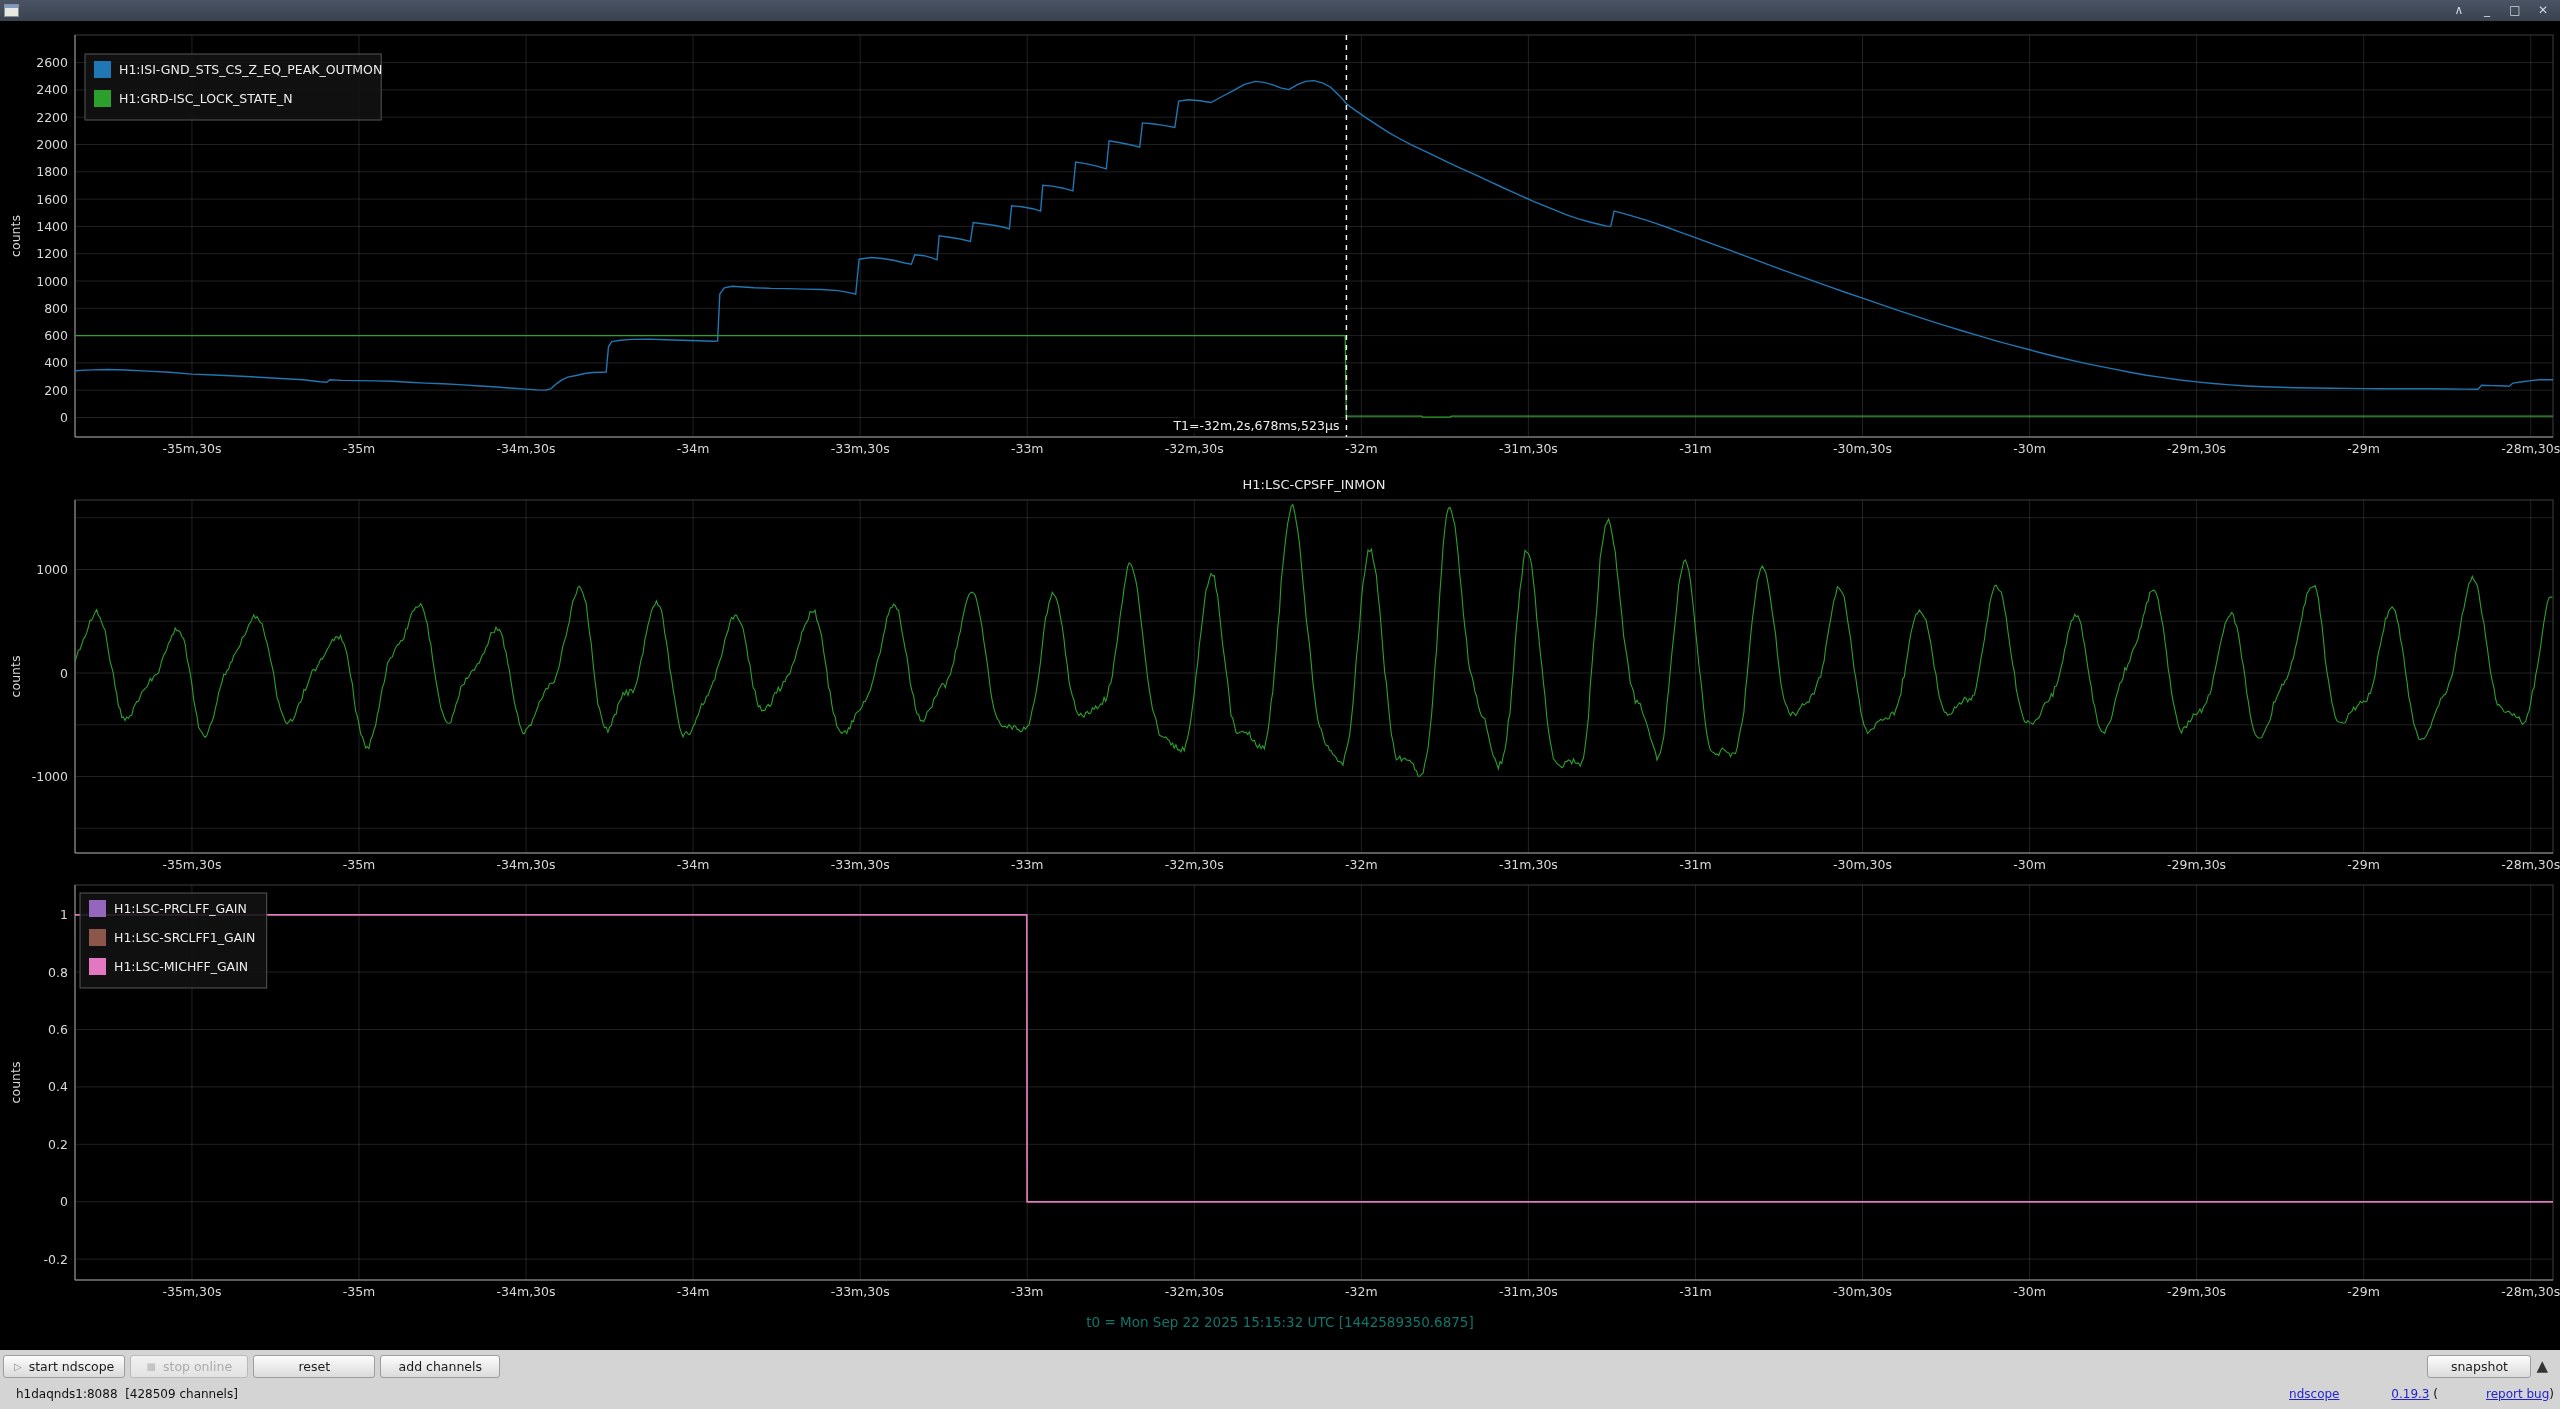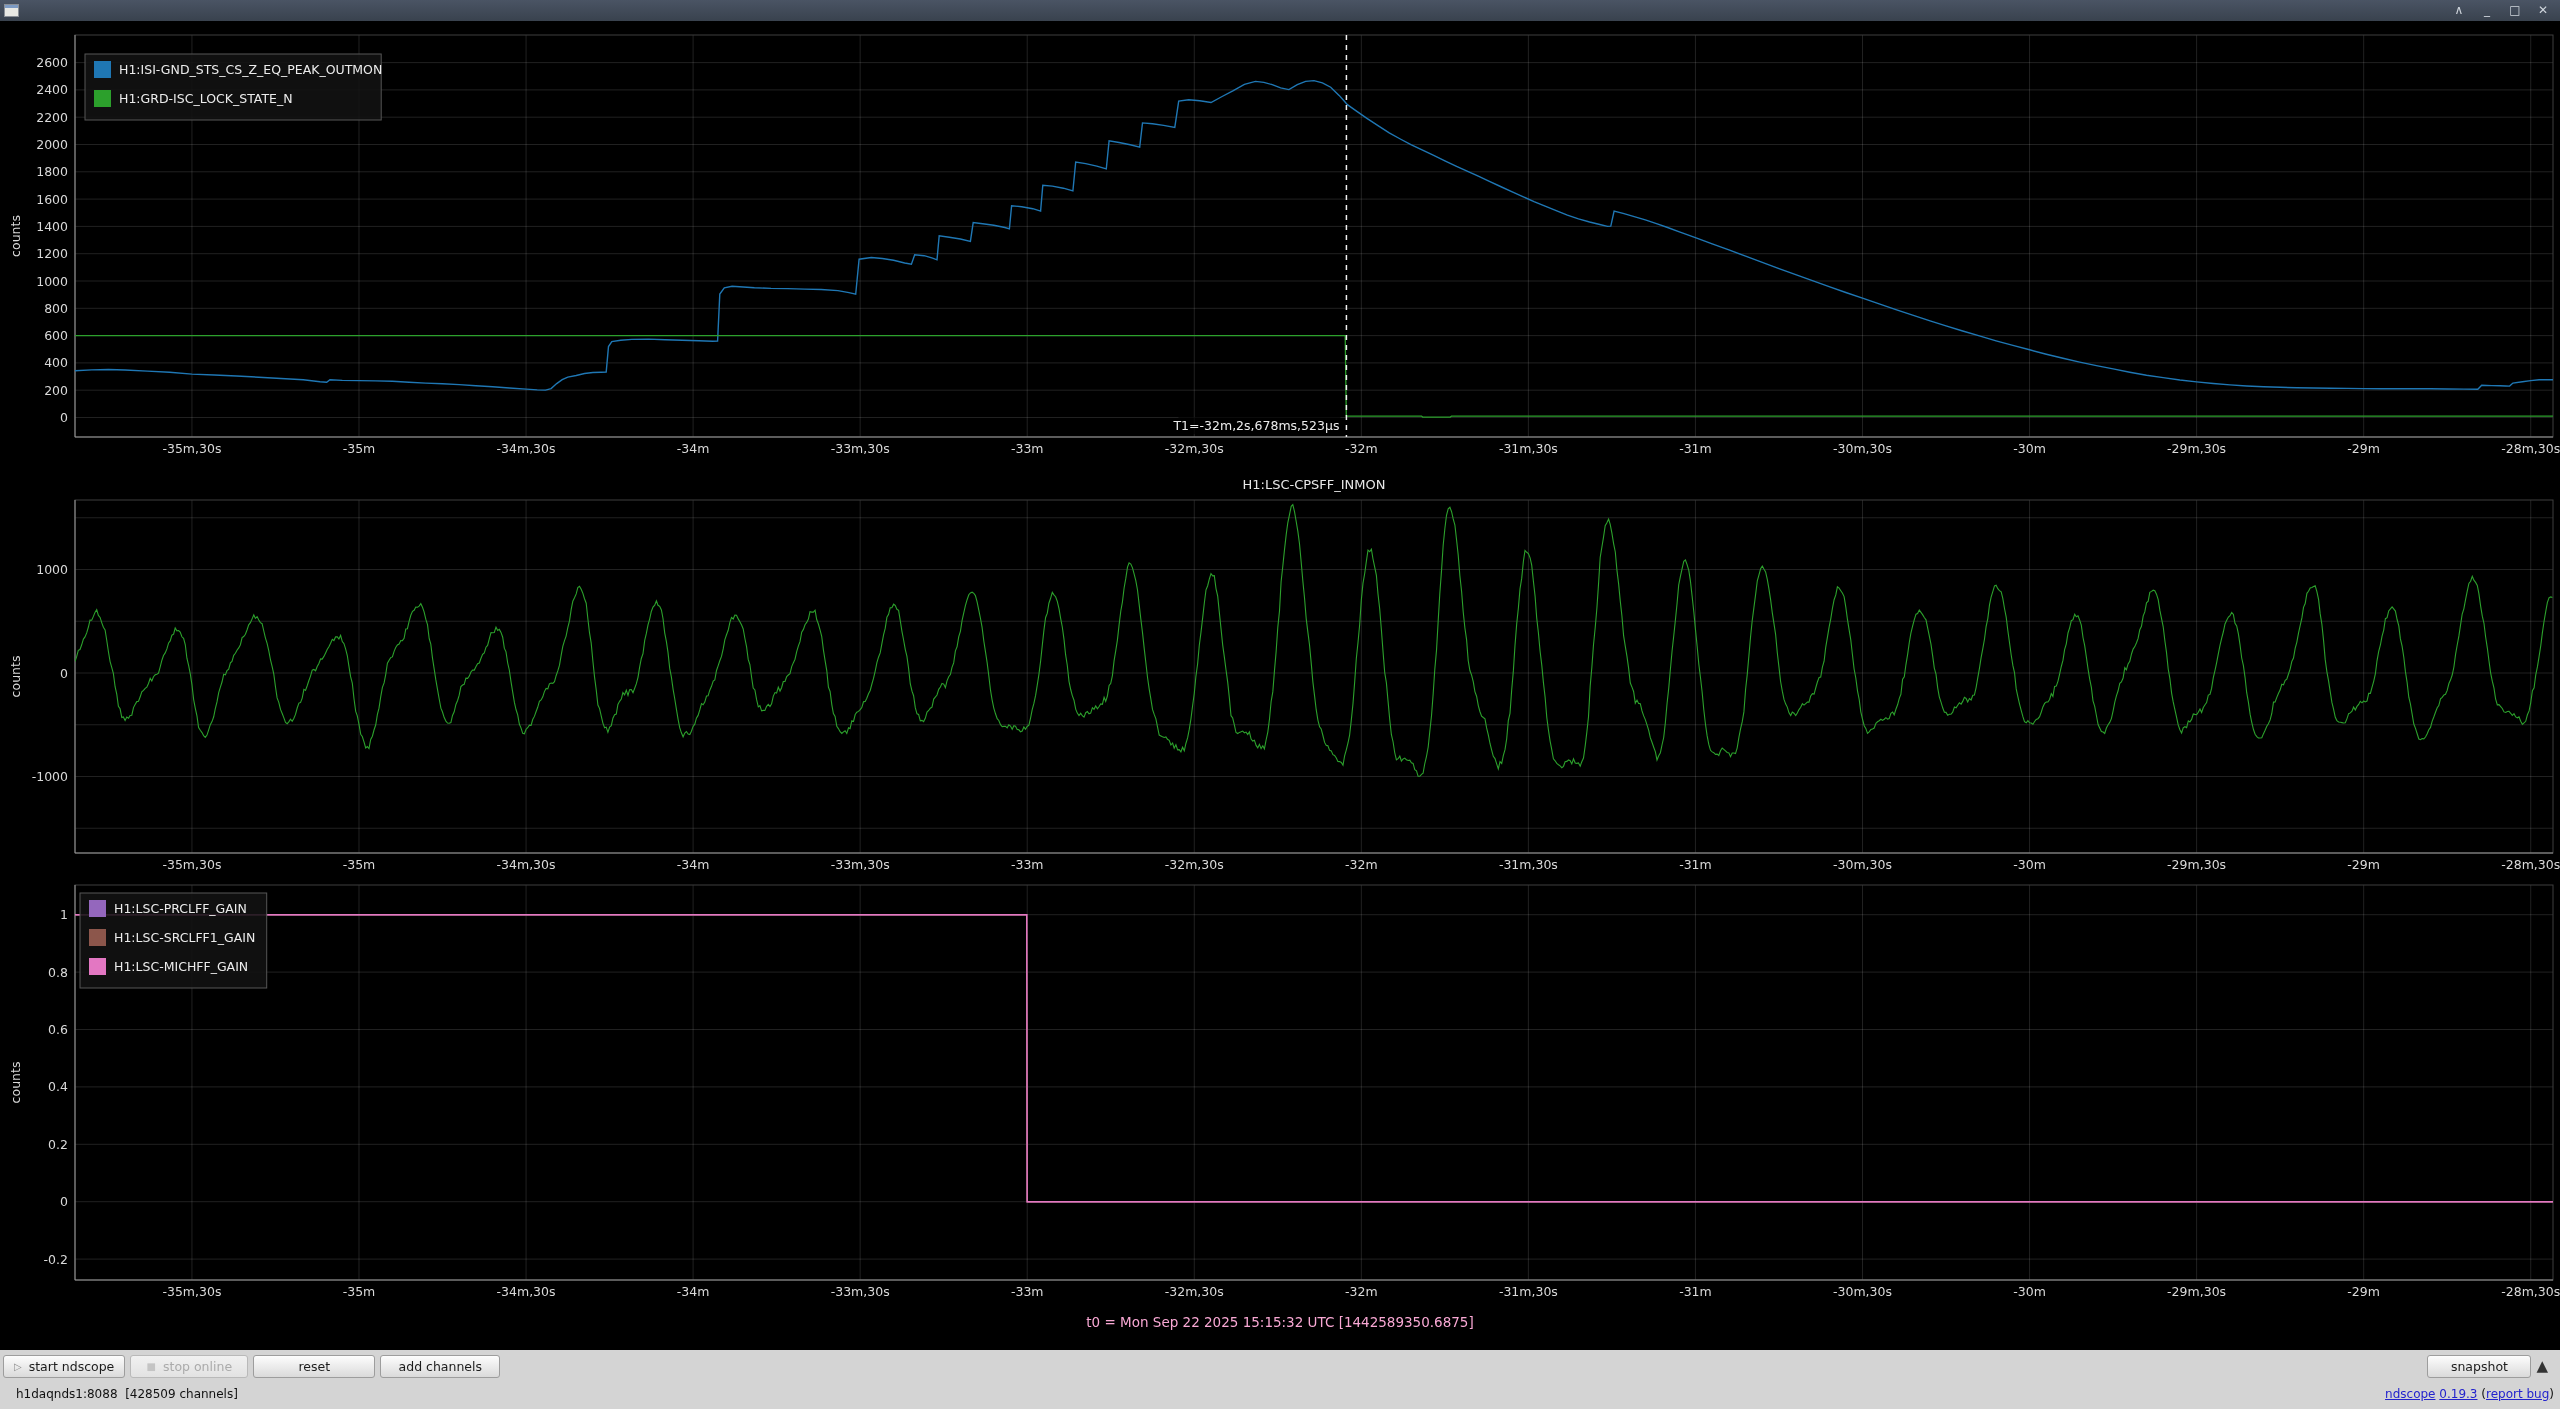--- a/index.html
+++ b/index.html
@@ -6,40 +6,40 @@
   body{width:2560px;height:1409px;overflow:hidden;font-family:"DejaVu Sans",sans-serif;position:relative;}
   #titlebar{position:absolute;left:0;top:0;width:2560px;height:21px;
     background:linear-gradient(#4a5464,#39424e);border-bottom:1px solid #232a33;
     display:flex;align-items:center;}
   #win-icon{width:15px;height:13px;margin-left:4px;flex:0 0 auto;}
   #win-title{position:absolute;left:0;right:0;text-align:center;color:#e9edf2;
     font-size:12px;font-weight:bold;letter-spacing:0.2px;pointer-events:none;}
   #win-controls{margin-left:auto;display:flex;align-items:center;gap:14px;padding-right:10px;z-index:2;}
   .win-btn{color:#cfd5dc;font-size:12px;line-height:21px;width:14px;text-align:center;cursor:default;}
   #app{position:absolute;left:0;top:21px;width:2560px;height:1329px;background:#000;}
-  #t0row{position:absolute;left:0;top:1300px;width:2560px;height:50px;color:#f9a8d4;
+  #t0row{position:absolute;left:0;top:1300px;width:2560px;height:50px;color:#0f766e;
     font-size:13.5px;text-align:center;line-height:44px;}
   #bottombar{position:absolute;left:0;top:1350px;width:2560px;height:59px;background:#d4d4d4;}
   #btnrow{height:26px;display:flex;align-items:center;padding:3px 6px 0 3px;}
   .btn{height:21px;border:1px solid #9d9d9d;border-radius:3px;
     background:linear-gradient(#fdfdfd,#dadada);color:#1c1c1c;font-size:12.5px;
     font-family:"DejaVu Sans",sans-serif;display:flex;align-items:center;justify-content:center;
     margin-right:5px;padding:0 10px;}
   .btn .ico{color:#8f8f8f;margin-right:7px;font-size:10px;}
   .btn.disabled{color:#ababab;background:linear-gradient(#f1f1f1,#e2e2e2);border-color:#b9b9b9;}
   .btn.disabled .ico{color:#c4c4c4;}
   #btn-start{min-width:96px;}#btn-stop{min-width:96px;}#btn-reset{min-width:100px;}#btn-add{min-width:98px;}
   #right-tools{margin-left:auto;display:flex;align-items:center;}
   #btn-snapshot{min-width:82px;}
   #uparrow{color:#333;font-size:15px;margin-right:6px;}
   #statusrow{display:flex;align-items:center;height:30px;padding:0 6px 0 16px;
     font-size:12px;color:#111;}
   #status-left{white-space:pre;}
   #status-right{margin-left:auto;white-space:pre;color:#111;}
-  #status-right a{color:#2323cd;text-decoration:underline;cursor:pointer;}
+  #status-right a{color:#2323cd;text-decoration:underline;cursor:pointer;margin-left:48px;}
   svg text{font-family:"DejaVu Sans",sans-serif;}
 </style>
 </head>
 <body>
 
 <div id="titlebar">
   <svg id="win-icon" viewBox="0 0 15 13">
     <rect x="0.5" y="0.5" width="14" height="12" fill="#e9e9e4" stroke="#8a8f96"></rect>
     <rect x="1" y="1" width="13" height="3" fill="#7d9bc4"></rect>
   </svg>

